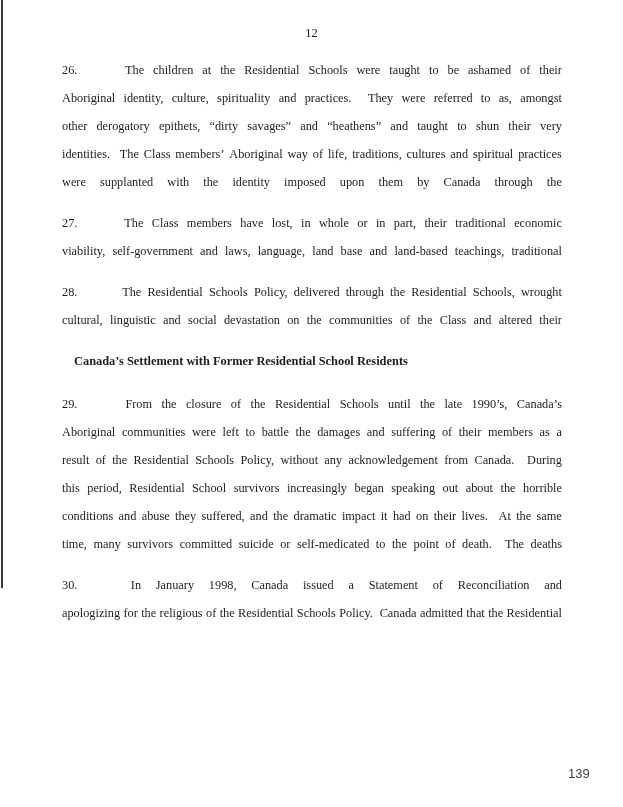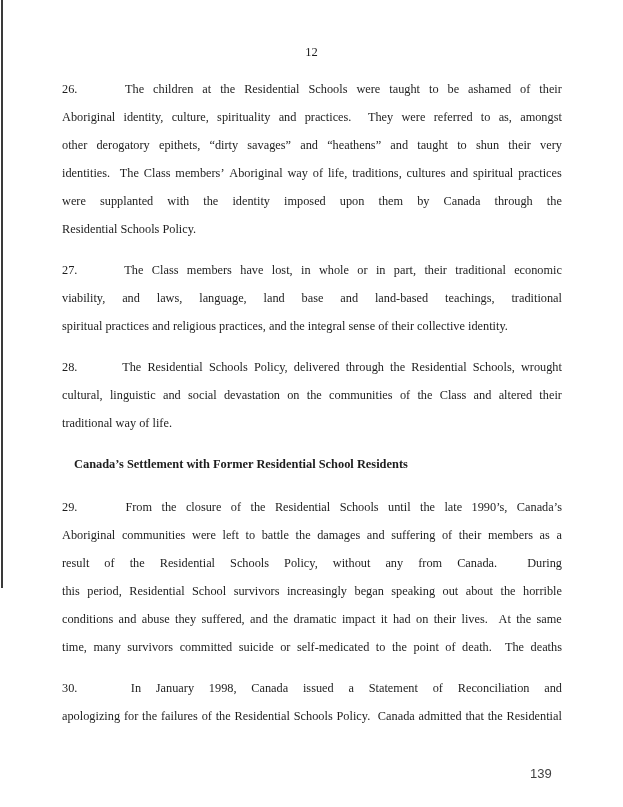--- a/index.html
+++ b/index.html
@@ -14,26 +14,25 @@
   }
   .scan-edge {
     position: absolute;
     left: 1px;
     top: 0;
     width: 2px;
     height: 588px;
     background: #3a3a3a;
   }
   .pageno {
-    padding-top: 36px;
+    padding-top: 25px;
     height: 16px;
     line-height: 16px;
     text-align: center;
     font-size: 12.5px;
-    margin-top: 8px;
   }
   .content {
     margin: 0 61px 0 62px; 
   }
   .para { margin: 0 0 13px 0; }
   .para:first-of-type { margin-top: 15px; }
   .line {
     height: 28px;
     line-height: 28px;
     font-size: 12.3px;
@@ -53,21 +52,21 @@
   }
   .heading {
     height: 28px;
     line-height: 28px;
     font-size: 12.4px;
     font-weight: bold;
     margin: 0 0 13px 12px;
   }
   .stamp {
     position: absolute;
-    left: 530px;
+    left: 568px;
     top: 766px;
     font-family: "Liberation Sans", "DejaVu Sans", sans-serif;
     font-size: 13px;
     color: #3f3f3f;
   }
 </style>
 </head>
 <body>
 
 <div class="page">
@@ -147,52 +146,51 @@
             <span>the</span>
             <span>identity</span>
             <span>imposed</span>
             <span>upon</span>
             <span>them</span>
             <span>by</span>
             <span>Canada</span>
             <span>through</span>
             <span>the</span>
           </div>
-          <div class="line"><span>Residential Schools Policy.</span></div>
         </div>
         <div class="para">
           <div class="line j">
             <span class="pnum">27.</span>
             <span>The</span>
             <span>Class</span>
             <span>members</span>
             <span>have</span>
             <span>lost,</span>
             <span>in</span>
             <span>whole</span>
             <span>or</span>
             <span>in</span>
             <span>part,</span>
             <span>their</span>
             <span>traditional</span>
             <span>economic</span>
           </div>
           <div class="line j">
             <span>viability,</span>
+            <span>self-government</span>
             <span>and</span>
             <span>laws,</span>
             <span>language,</span>
             <span>land</span>
             <span>base</span>
             <span>and</span>
             <span>land-based</span>
             <span>teachings,</span>
             <span>traditional</span>
           </div>
-          <div class="line"><span>spiritual practices and religious practices, and the integral sense of their collective identity.</span></div>
         </div>
         <div class="para">
           <div class="line j">
             <span class="pnum">28.</span>
             <span>The</span>
             <span>Residential</span>
             <span>Schools</span>
             <span>Policy,</span>
             <span>delivered</span>
             <span>through</span>
@@ -210,21 +208,20 @@
             <span>on</span>
             <span>the</span>
             <span>communities</span>
             <span>of</span>
             <span>the</span>
             <span>Class</span>
             <span>and</span>
             <span>altered</span>
             <span>their</span>
           </div>
-          <div class="line"><span>traditional way of life.</span></div>
         </div>
       </div>
 
     <div class="heading">Canada’s Settlement with Former Residential School Residents</div>
 
     <div id="paras-after">
         <div class="para">
           <div class="line j">
             <span class="pnum">29.</span>
             <span>From</span>
@@ -259,20 +256,21 @@
           </div>
           <div class="line j">
             <span>result</span>
             <span>of</span>
             <span>the</span>
             <span>Residential</span>
             <span>Schools</span>
             <span>Policy,</span>
             <span>without</span>
             <span>any</span>
+            <span>acknowledgement</span>
             <span>from</span>
             <span>Canada.</span>
             <span></span>
             <span>During</span>
           </div>
           <div class="line j">
             <span>this</span>
             <span>period,</span>
             <span>Residential</span>
             <span>School</span>
@@ -334,21 +332,21 @@
             <span>a</span>
             <span>Statement</span>
             <span>of</span>
             <span>Reconciliation</span>
             <span>and</span>
           </div>
           <div class="line j">
             <span>apologizing</span>
             <span>for</span>
             <span>the</span>
-            <span>failures</span>
+            <span>religious</span>
             <span>of</span>
             <span>the</span>
             <span>Residential</span>
             <span>Schools</span>
             <span>Policy.</span>
             <span></span>
             <span>Canada</span>
             <span>admitted</span>
             <span>that</span>
             <span>the</span>

